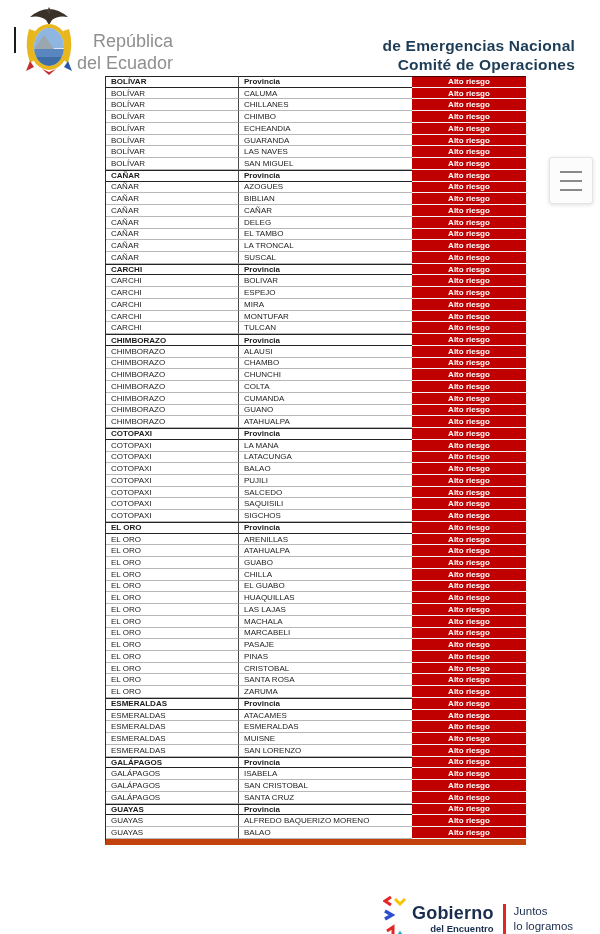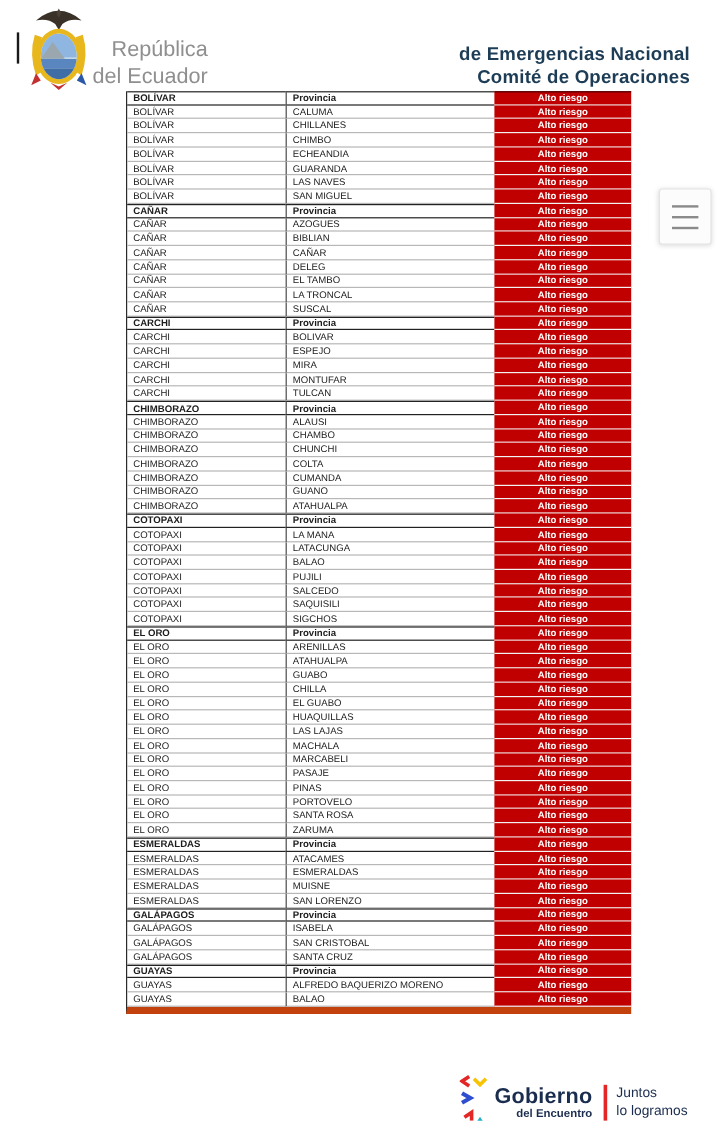--- a/index.html
+++ b/index.html
@@ -345,21 +345,21 @@
       <div class="tcell c2">PASAJE</div>
       <div class="tcell c3">Alto riesgo</div>
     </div>
     <div class="trow">
       <div class="tcell c1">EL ORO</div>
       <div class="tcell c2">PINAS</div>
       <div class="tcell c3">Alto riesgo</div>
     </div>
     <div class="trow">
       <div class="tcell c1">EL ORO</div>
-      <div class="tcell c2">PORTOVELO</div>
+      <div class="tcell c2">CRISTOBAL</div>
       <div class="tcell c3">Alto riesgo</div>
     </div>
     <div class="trow">
       <div class="tcell c1">EL ORO</div>
       <div class="tcell c2">SANTA ROSA</div>
       <div class="tcell c3">Alto riesgo</div>
     </div>
     <div class="trow">
       <div class="tcell c1">EL ORO</div>
       <div class="tcell c2">ZARUMA</div>

